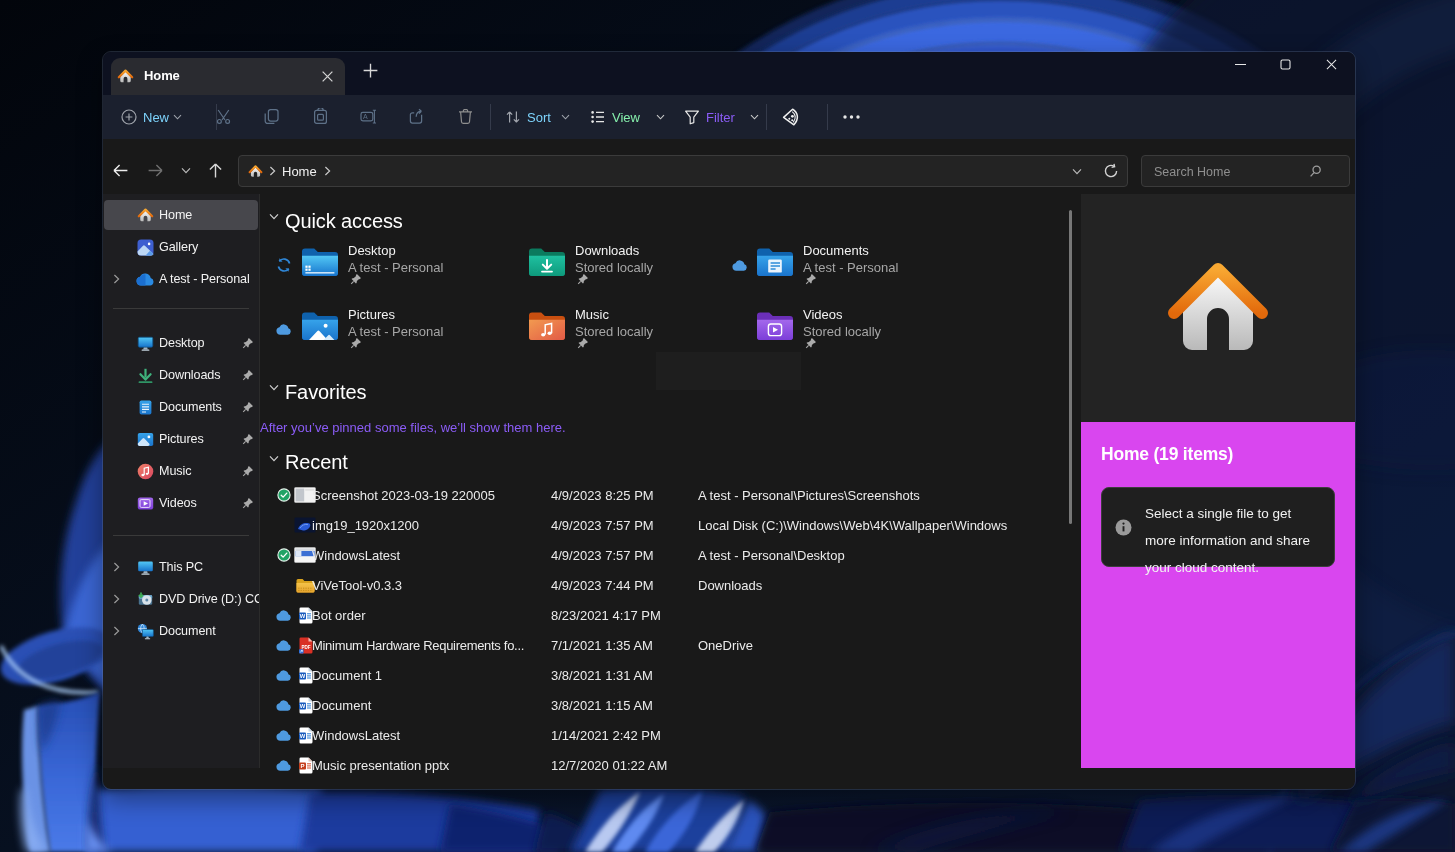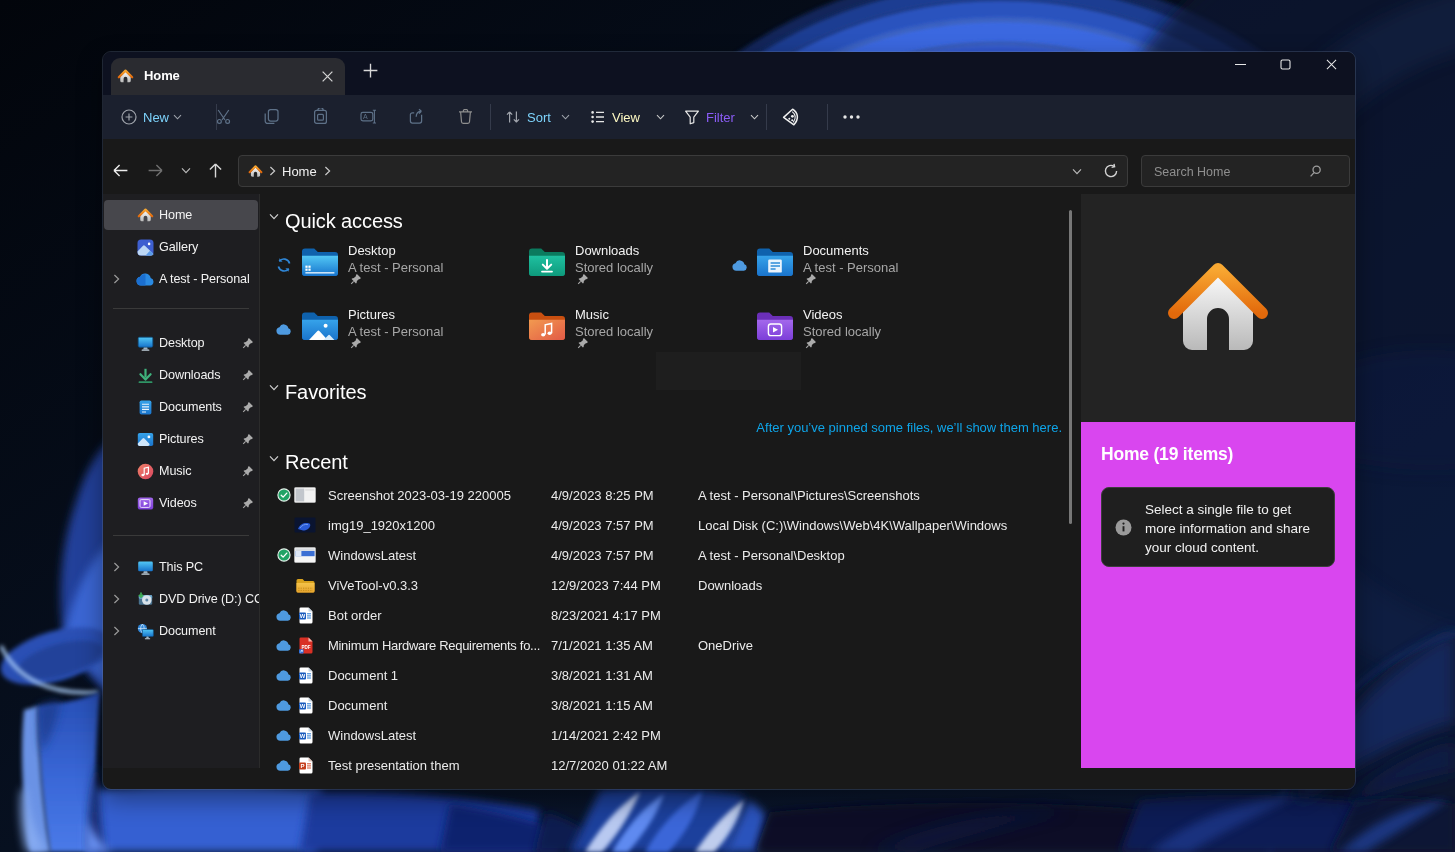--- a/index.html
+++ b/index.html
@@ -23,28 +23,28 @@
 .srow{position:absolute;left:1px;width:154px;height:30px}
 .srow .lbl{position:absolute;left:55px;top:8px;font-size:12.6px;letter-spacing:-.1px;color:#f2f2f2;white-space:nowrap}
 .ssep{position:absolute;left:10px;width:136px;height:1px;background:#3a3a3a}
 .content{position:absolute;left:156px;top:0;width:822px;height:100%;background:#191919;border-left:1px solid #2b2b2b}
 .hdr{position:absolute;left:25px;font-size:20px;color:#fff;letter-spacing:-.1px}
 .hchev{position:absolute;left:9px}
 .tile{position:absolute;width:220px;height:62px}
 .tile .nm{position:absolute;left:47px;top:0;font-size:13px;color:#f2f2f2;white-space:nowrap}
 .tile .sb{position:absolute;left:47px;top:17px;font-size:13px;color:#a6a6a6;white-space:nowrap}
 .frow{position:absolute;height:30px;font-size:13px;color:#ebebeb;white-space:nowrap}
-.frow .c1{position:absolute;left:68px;top:8px}
+.frow .c1{position:absolute;left:52px;top:8px}
 .frow .c2{position:absolute;left:291px;top:8px}
 .frow .c3{position:absolute;left:438px;top:8px}
 .panel{position:absolute;left:978px;top:0;right:0;height:100%;background:#d946ef}
 .preview{position:absolute;left:0;top:0;width:100%;height:228px;background:#232323}
 .ptitle{position:absolute;left:20px;top:250px;font-size:17.5px;font-weight:700;color:#fff;letter-spacing:-.2px}
 .pbox{position:absolute;left:20px;top:293px;width:234px;height:80px;border:1px solid #3d3d3d;border-radius:8px;background:#1f1f1f}
-.pbox .t{position:absolute;left:43px;top:12px;font-size:13.5px;line-height:19px;color:#f1f1f1}
+.pbox .t{position:absolute;left:43px;top:12px;font-size:13.5px;line-height:27px;color:#f1f1f1}
 
 .status{position:absolute;left:0;top:716px;width:100%;height:21px;background:#1f1f21;border-top:1px solid #111}
 .status .cnt{position:absolute;left:12px;top:4px;font-size:12.5px;color:#cfcfcf}
 svg{display:block}
 </style></head>
 <body>
 <svg id="wall" viewBox="0 0 1455 852" preserveAspectRatio="none">
 <defs>
 <linearGradient id="bg" x1="0" y1="0" x2="1" y2=".9">
 <stop offset="0" stop-color="#02050b"></stop>
@@ -187,21 +187,21 @@
         <path d="M1 1.2 4.5 4.8 8 1.2" fill="none" stroke="#9fa3ab" stroke-width="1.1"></path>
       </svg>
     <svg class="abs" style="left:487px;top:14px" width="16" height="16" viewBox="0 0 16 16">
         <circle cx="2.6" cy="3.4" r="1.3" fill="#e6e6e6"></circle>
         <path d="M6 3.4 H14" stroke="#e6e6e6" stroke-width="1.3"></path>
         <circle cx="2.6" cy="8" r="1.3" fill="#e6e6e6"></circle>
         <path d="M6 8 H14" stroke="#e6e6e6" stroke-width="1.3"></path>
         <circle cx="2.6" cy="12.6" r="1.3" fill="#e6e6e6"></circle>
         <path d="M6 12.6 H14" stroke="#e6e6e6" stroke-width="1.3"></path>
       </svg>
-    <span class="tlbl" style="left:509px;color:#fef9c3">View</span>
+    <span class="tlbl" style="left:509px;color:#86efac">View</span>
     <svg class="abs" style="left:553px;top:19px" width="9" height="6" viewBox="0 0 9 6">
         <path d="M1 1.2 4.5 4.8 8 1.2" fill="none" stroke="#c9c9c9" stroke-width="1.1"></path>
       </svg>
     <svg class="abs" style="left:581px;top:14px" width="16" height="16" viewBox="0 0 16 16">
         <path d="M1.6 2.2 H14.4 L9.8 8.2 V13.6 L6.2 14.8 V8.2 Z" fill="none" stroke="#e6e6e6" stroke-width="1.2" stroke-linejoin="round"></path>
       </svg>
     <span class="tlbl" style="left:603px;color:#8b5cf6">Filter</span>
     <svg class="abs" style="left:647px;top:19px" width="9" height="6" viewBox="0 0 9 6">
         <path d="M1 1.2 4.5 4.8 8 1.2" fill="none" stroke="#c9c9c9" stroke-width="1.1"></path>
       </svg>
@@ -445,21 +445,21 @@
             <use href="#pin"></use>
           </svg>
       </div>
 
       <div class="abs" style="left:396px;top:158px;width:145px;height:38px;background:rgba(255,255,255,.025)"></div>
 
       <svg class="hchev" style="top:190px" width="10" height="7" viewBox="0 0 10 7">
           <path d="M1 1.4 5 5.6 9 1.4" fill="none" stroke="#d0d0d0" stroke-width="1.2"></path>
         </svg>
       <div class="hdr" style="top:187px">Favorites</div>
-      <div class="abs" style="left:0;top:226px;width:802px;text-align:right;font-size:13px;color:#0ea5e9">After you’ve pinned some files, we’ll show them here.</div>
+      <div class="abs" style="left:0;top:226px;width:802px;text-align:left;font-size:13px;color:#8b5cf6">After you’ve pinned some files, we’ll show them here.</div>
 
       <svg class="hchev" style="top:261px" width="10" height="7" viewBox="0 0 10 7">
           <path d="M1 1.4 5 5.6 9 1.4" fill="none" stroke="#d0d0d0" stroke-width="1.2"></path>
         </svg>
       <div class="hdr" style="top:257px">Recent</div>
 
       <div class="frow" style="top:286px">
         <svg class="abs" style="left:17px;top:8px" width="14" height="14" viewBox="0 0 16 16">
             <use href="#stcheck"></use>
           </svg>
@@ -487,21 +487,21 @@
           </svg>
         <span class="c1">WindowsLatest</span>
           <span class="c2">4/9/2023 7:57 PM</span>
           <span class="c3">A test - Personal\Desktop</span>
       </div>
       <div class="frow" style="top:376px">
         <svg class="abs" style="left:36px;top:8px" width="19" height="15" viewBox="0 0 19 15">
             <use href="#yfold"></use>
           </svg>
         <span class="c1">ViVeTool-v0.3.3</span>
-          <span class="c2">12/9/2023 7:44 PM</span>
+          <span class="c2">4/9/2023 7:44 PM</span>
           <span class="c3">Downloads</span>
       </div>
       <div class="frow" style="top:406px">
         <svg class="abs" style="left:16px;top:10px" width="16" height="11" viewBox="0 0 19 13">
             <use href="#stcloud"></use>
           </svg>
         <svg class="abs" style="left:39px;top:7px" width="14" height="17" viewBox="0 0 14 17">
             <use href="#wordic"></use>
           </svg>
         <span class="c1">Bot order</span>
@@ -548,21 +548,21 @@
         <span class="c1">WindowsLatest</span>
           <span class="c2">1/14/2021 2:42 PM</span>
       </div>
       <div class="frow" style="top:556px">
         <svg class="abs" style="left:16px;top:10px" width="16" height="11" viewBox="0 0 19 13">
             <use href="#stcloud"></use>
           </svg>
         <svg class="abs" style="left:39px;top:7px" width="14" height="17" viewBox="0 0 14 17">
             <use href="#pptic"></use>
           </svg>
-        <span class="c1">Test presentation them</span>
+        <span class="c1">Music presentation pptx</span>
           <span class="c2">12/7/2020 01:22 AM</span>
       </div>
       <div class="abs" style="left:809px;top:16px;width:3px;height:314px;background:#777;border-radius:2px"></div>
     </div>
     <div class="panel">
       <div class="preview">
         <svg class="abs" style="left:87px;top:67px" width="100" height="90" viewBox="0 0 100 90">
             <use href="#bighome"></use>
           </svg>
       </div>

